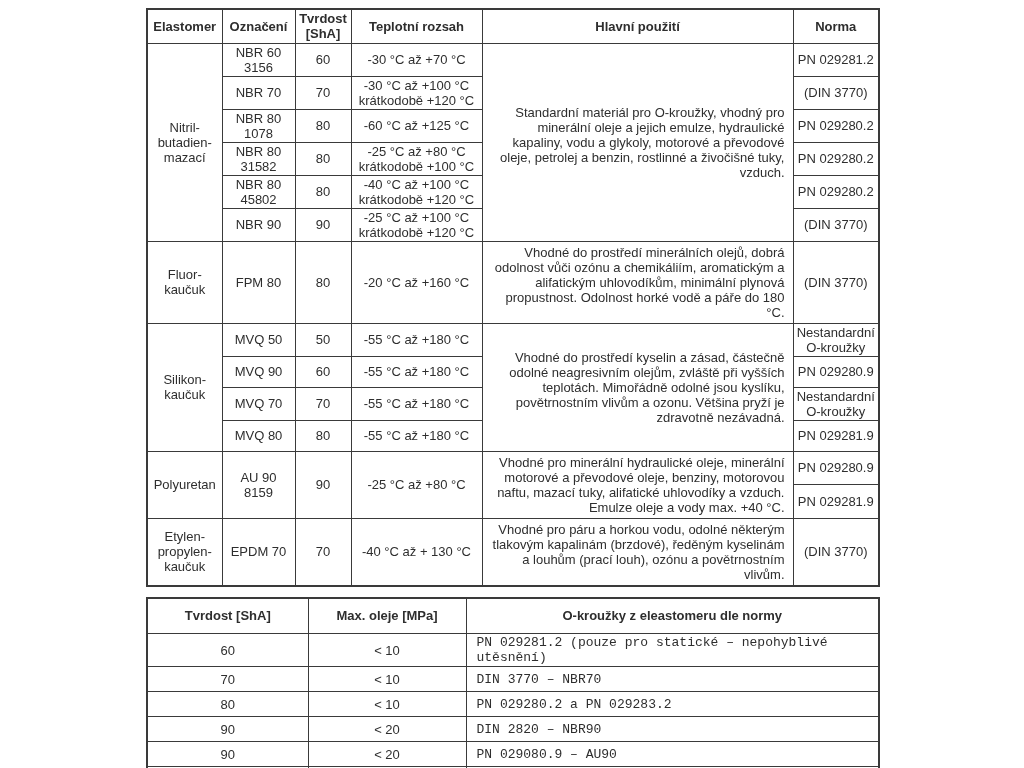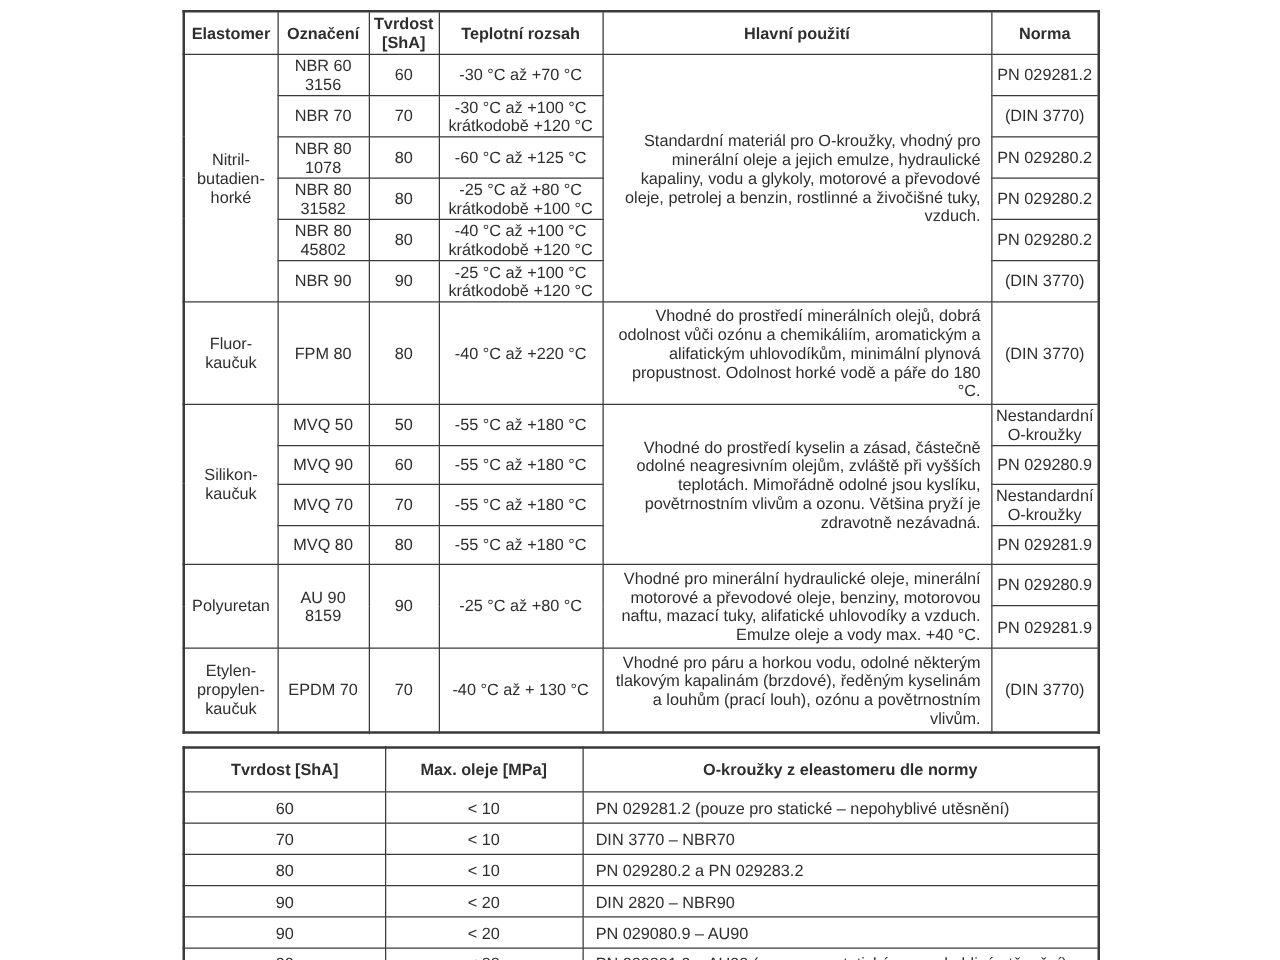--- a/index.html
+++ b/index.html
@@ -38,20 +38,21 @@
   #main-table tbody tr { height: 31px; }
   #pressure-table thead tr { height: 36px; }
   #pressure-table tbody tr { height: 25px; }
   .c-usage {
     text-align: right;
     padding: 3px 8px;
   }
   .c-norm-desc {
     text-align: left;
     padding-left: 10px;
+    font-family: Liberation Mono, monospace;
   }
   .table-gap { height: 10px; }
 </style>
 </head>
 <body>
 
 <div class="page-wrap">
 
   <table id="main-table">
     <colgroup>
@@ -70,21 +71,21 @@
 [ShA]</th>
         <th>Teplotní rozsah</th>
         <th>Hlavní použití</th>
         <th>Norma</th>
       </tr>
     </thead>
     <tbody id="main-tbody">
         <tr>
           <td rowspan="6" class="pre">Nitril-
 butadien-
-horké</td>
+mazací</td>
           <td class="pre">NBR 60
 3156</td>
           <td>60</td>
           <td class="pre">-30 °C až +70 °C</td>
           <td rowspan="6" class="c-usage">Standardní materiál pro O-kroužky, vhodný pro minerální oleje a jejich emulze, hydraulické kapaliny, vodu a glykoly, motorové a převodové oleje, petrolej a benzin, rostlinné a živočišné tuky, vzduch.</td>
           <td>PN 029281.2</td>
         </tr>
         <tr>
           <td class="pre">NBR 70</td>
           <td>70</td>
@@ -120,21 +121,21 @@
           <td>90</td>
           <td class="pre">-25 °C až +100 °C
 krátkodobě +120 °C</td>
           <td>(DIN 3770)</td>
         </tr>
         <tr>
           <td class="pre">Fluor-
 kaučuk</td>
           <td class="pre">FPM 80</td>
           <td>80</td>
-          <td class="pre">-40 °C až +220 °C</td>
+          <td class="pre">-20 °C až +160 °C</td>
           <td class="c-usage">Vhodné do prostředí minerálních olejů, dobrá odolnost vůči ozónu a chemikáliím, aromatickým a alifatickým uhlovodíkům, minimální plynová propustnost. Odolnost horké vodě a páře do 180 °C.</td>
           <td>(DIN 3770)</td>
         </tr>
         <tr>
           <td rowspan="4" class="pre">Silikon-
 kaučuk</td>
           <td class="pre">MVQ 50</td>
           <td>50</td>
           <td class="pre">-55 °C až +180 °C</td>
           <td rowspan="4" class="c-usage">Vhodné do prostředí kyselin a zásad, částečně odolné neagresivním olejům, zvláště při vyšších teplotách. Mimořádně odolné jsou kyslíku, povětrnostním vlivům a ozonu. Většina pryží je zdravotně nezávadná.</td>

